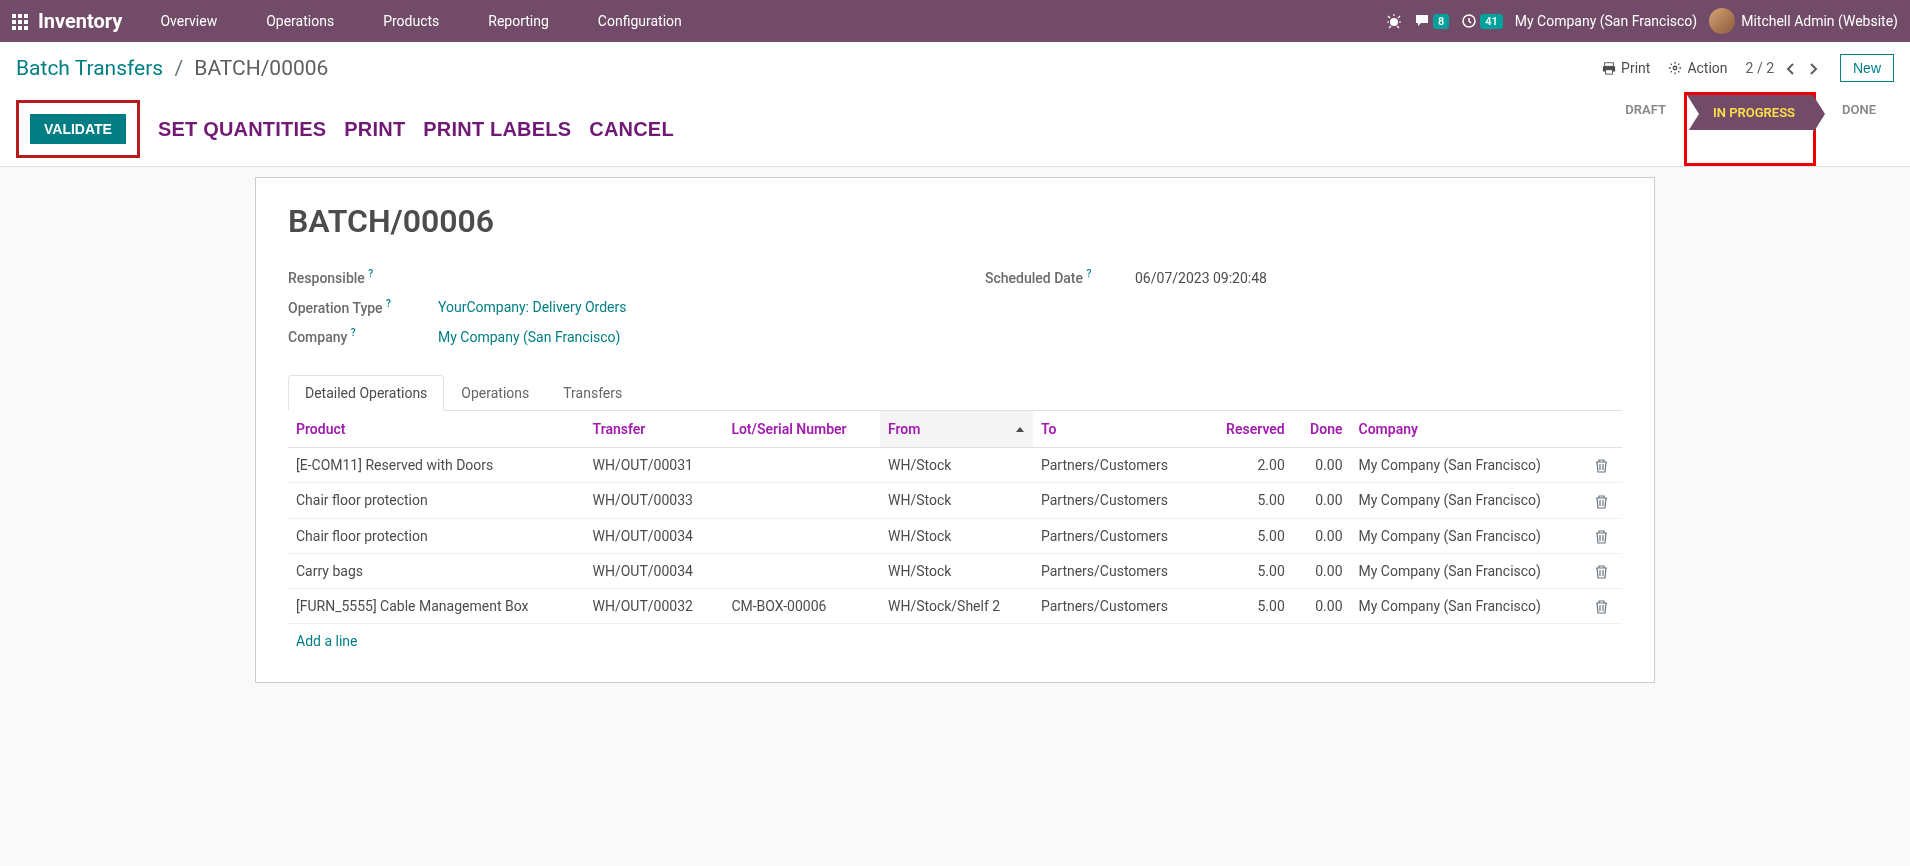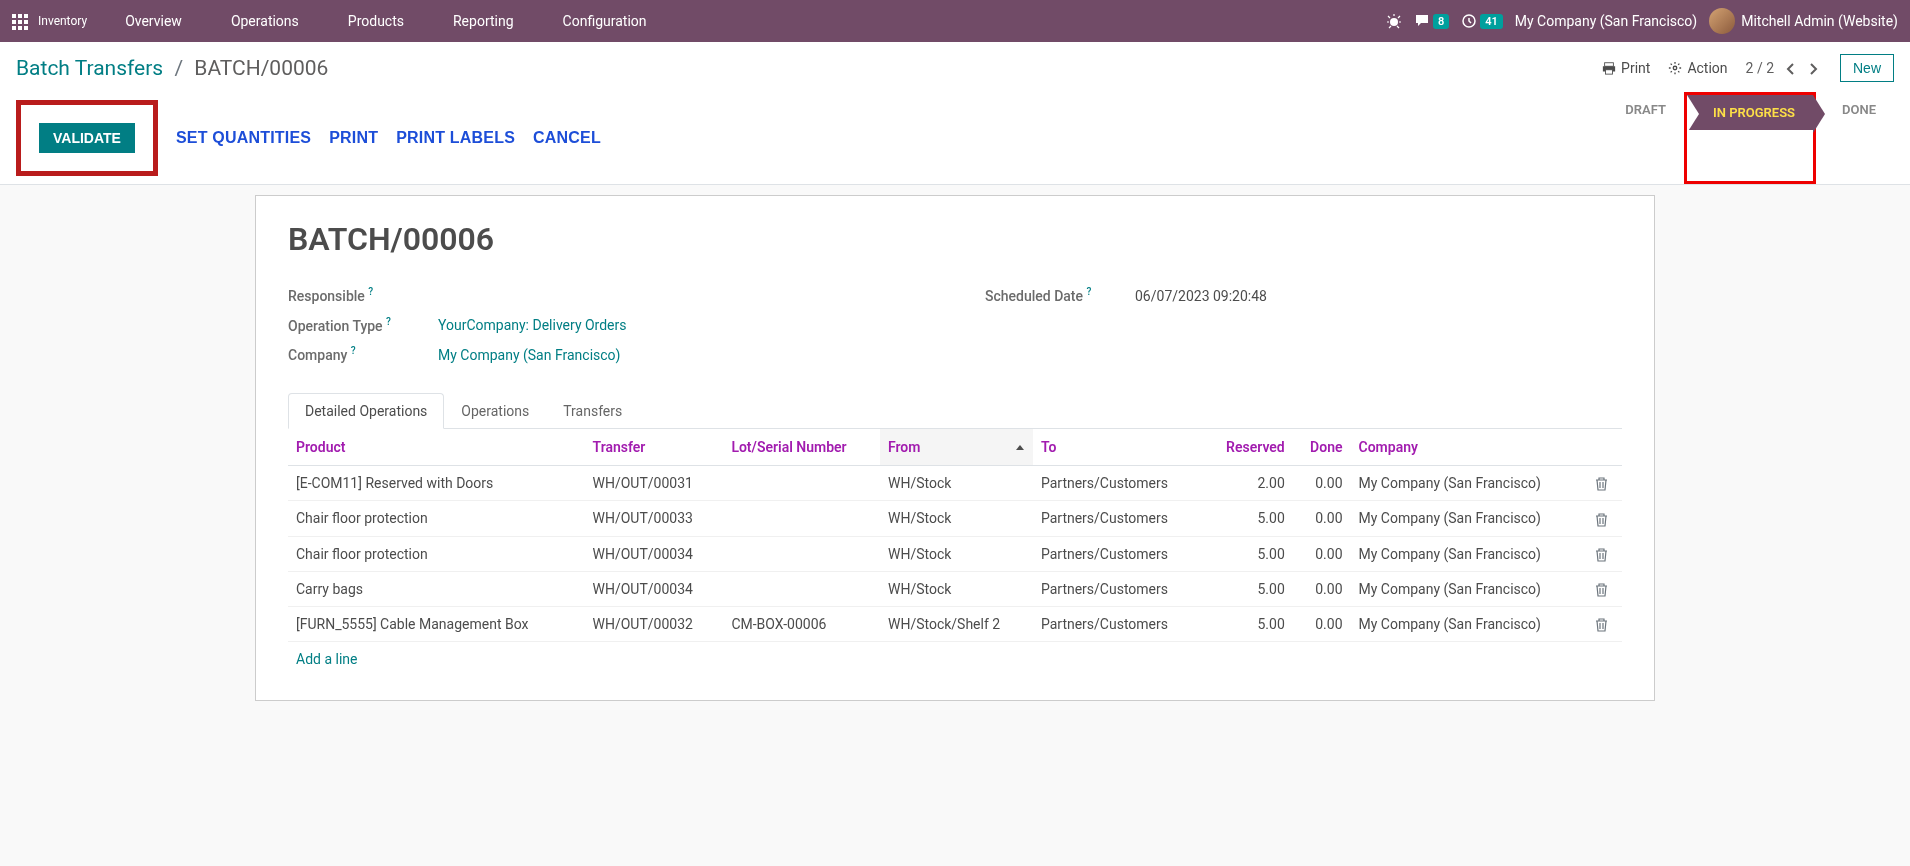--- a/index.html
+++ b/index.html
@@ -2,21 +2,21 @@
 <html><head>
 <meta charset="utf-8">
 <style>
 * { box-sizing: border-box; margin: 0; padding: 0; }
 body { font-family: -apple-system, BlinkMacSystemFont, "Segoe UI", Roboto, Arial, sans-serif; font-size: 14px; color: #4c4c4c; background: #f9f9f9; }
 a { text-decoration: none; }
 
 
 .topnav { background: #714b67; color: #fff; height: 42px; display: flex; align-items: center; padding: 0 12px; }
 .topnav .apps-icon { width: 16px; height: 16px; margin-right: 10px; cursor: pointer; }
-.topnav .brand { font-size: 12px; font-weight: 400; margin-right: 22px; cursor: pointer; }
+.topnav .brand { font-size: 20px; font-weight: 700; margin-right: 22px; cursor: pointer; }
 .topnav .menu { display: flex; gap: 17px; }
 .topnav .menu a { color: #fff; padding: 10px 16px; font-size: 14px; cursor: pointer; }
 .topnav .spacer { flex: 1; }
 .topnav .right { display: flex; align-items: center; gap: 12px; }
 .topnav .right .icon-btn { position: relative; cursor: pointer; display:flex; align-items:center; }
 .badge { background: #00a09d; color: #fff; font-size: 11px; padding: 1px 5px; border-radius: 3px; margin-left: 3px; font-weight:600; }
 .avatar { width: 26px; height: 26px; border-radius: 50%; background: linear-gradient(135deg,#d4a373,#8b5a3c); display:inline-block; margin-right:6px; }
 
 
 .control-panel { background: #fff; border-bottom: 1px solid #dee2e6; padding: 12px 16px 0 16px; }
@@ -27,22 +27,22 @@
 .cp-actions { display: flex; align-items: center; gap: 18px; }
 .cp-actions .link-btn { color: #4c4c4c; cursor: pointer; display:flex; align-items:center; gap:5px; font-size:14px; }
 .pager { color: #5f5e5e; display:flex; align-items:center; gap:8px; }
 .pager .arrows span { cursor:pointer; padding:0 4px; color:#5f5e5e; font-size:16px; }
 .btn-new { border: 1px solid #017e84; color: #017e84; background: #fff; padding: 5px 12px; cursor: pointer; font-size:14px; }
 
 
 .cp-row2 { display: flex; align-items: stretch; justify-content: space-between;}
 .action-buttons { display: flex; gap: 18px; align-items: center; padding: 8px 0; }
 .btn-primary { background: #017e84; color: #fff; border: none; padding: 7px 14px; font-weight: 600; cursor: pointer; font-size:14px; }
-.btn-link { background: none; border: none; color: #1d4ed8; font-weight: 600; cursor: pointer; font-size:16px; letter-spacing:0.2px; }
-.highlight-box { border: 5px solid #b91c1c; padding: 18px; display:inline-block; }
+.btn-link { background: none; border: none; color: #701a75; font-weight: 600; cursor: pointer; font-size:20px; letter-spacing:0.2px; }
+.highlight-box { border: 3px solid #b91c1c; padding: 11px; display:inline-block; }
 
 
 .statusbar { display: flex; align-items: stretch; }
 .status-step { position: relative; padding: 10px 18px 10px 26px; color: #888; font-weight:600; font-size:13px; background:#fff; }
 .status-step.first { padding-left:16px; }
 .status-step.active { background: #714b67; color: #fde047; }
 .status-step.active::after { content:''; position:absolute; right:-12px; top:0; bottom:0; width:0; height:0; border-top:19px solid transparent; border-bottom:19px solid transparent; border-left:12px solid #714b67; z-index:2; }
 .status-step.active::before { content:''; position:absolute; left:0; top:0; bottom:0; width:0; height:0; border-top:19px solid transparent; border-bottom:19px solid transparent; border-left:12px solid #fff; }
 .status-step:not(.active):not(.first)::before { content:''; position:absolute; left:0; top:0; bottom:0; width:0; height:0; border-top:19px solid transparent; border-bottom:19px solid transparent; border-left:12px solid #fff; }
 .status-highlight { border: 3px solid #e00; }

